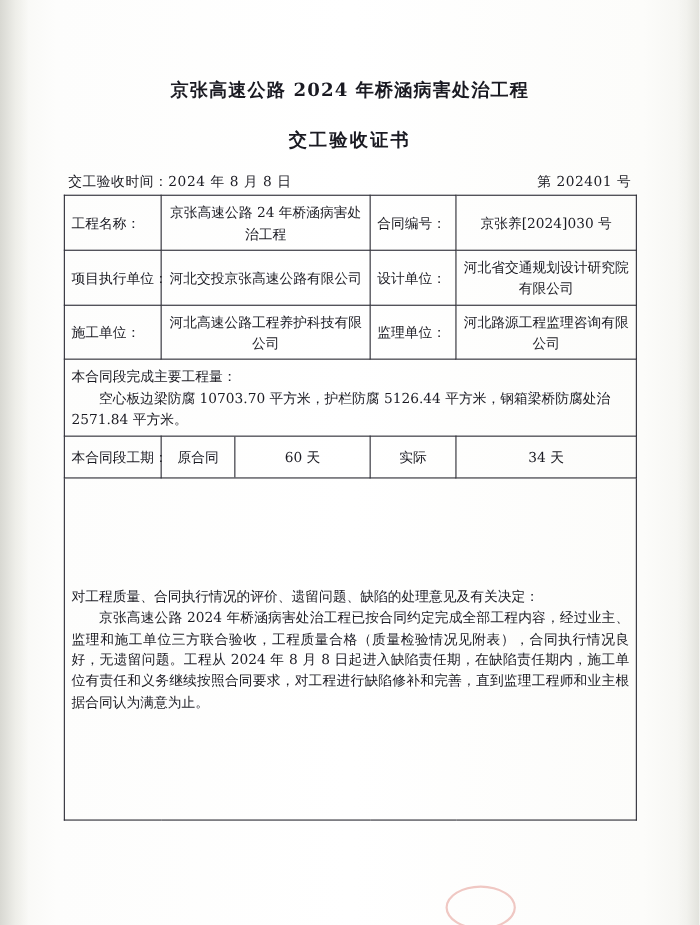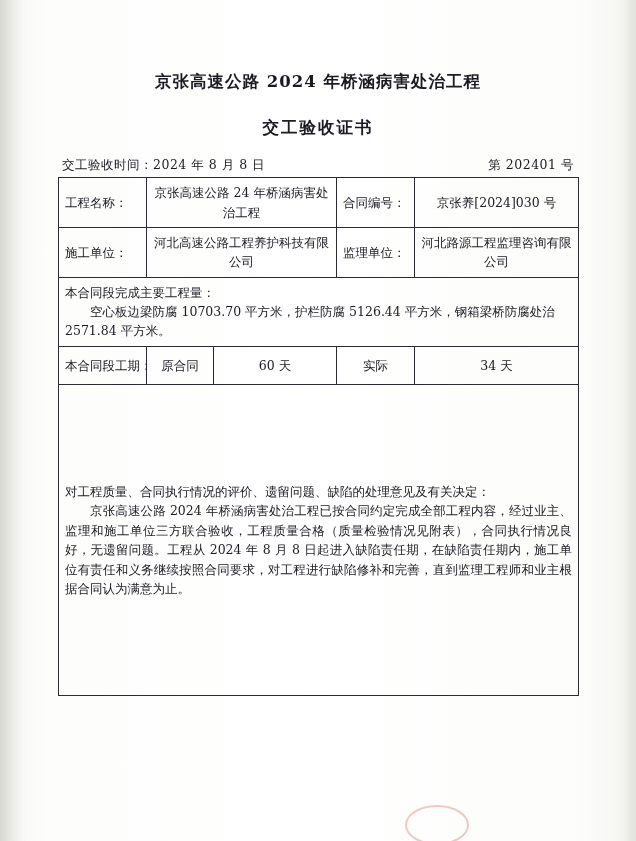--- a/index.html
+++ b/index.html
@@ -151,20 +151,26 @@
         <col style="width:190px">
         <col style="width:78px">
         <col style="width:164px">
       </colgroup>
       <tbody>
         <tr>
           <td class="lbl l">工程名称：</td>
           <td class="cell-2line">京张高速公路 24 年桥涵病害处治工程</td>
           <td class="lbl l">合同编号：</td>
           <td class="val-center">京张养[2024]030 号</td>
+        </tr>
+        <tr>
+          <td class="lbl l">项目执行单位：</td>
+          <td class="cell-2line">河北交投京张高速公路有限公司</td>
+          <td class="lbl l">设计单位：</td>
+          <td class="val-center">河北省交通规划设计研究院有限公司</td>
         </tr>
         <tr>
           <td class="lbl l">施工单位：</td>
           <td class="cell-2line">河北高速公路工程养护科技有限公司</td>
           <td class="lbl l">监理单位：</td>
           <td class="val-center">河北路源工程监理咨询有限公司</td>
         </tr>
         <tr>
           <td class="qty-cell" colspan="4">
             <div class="qty-title">本合同段完成主要工程量：</div>

